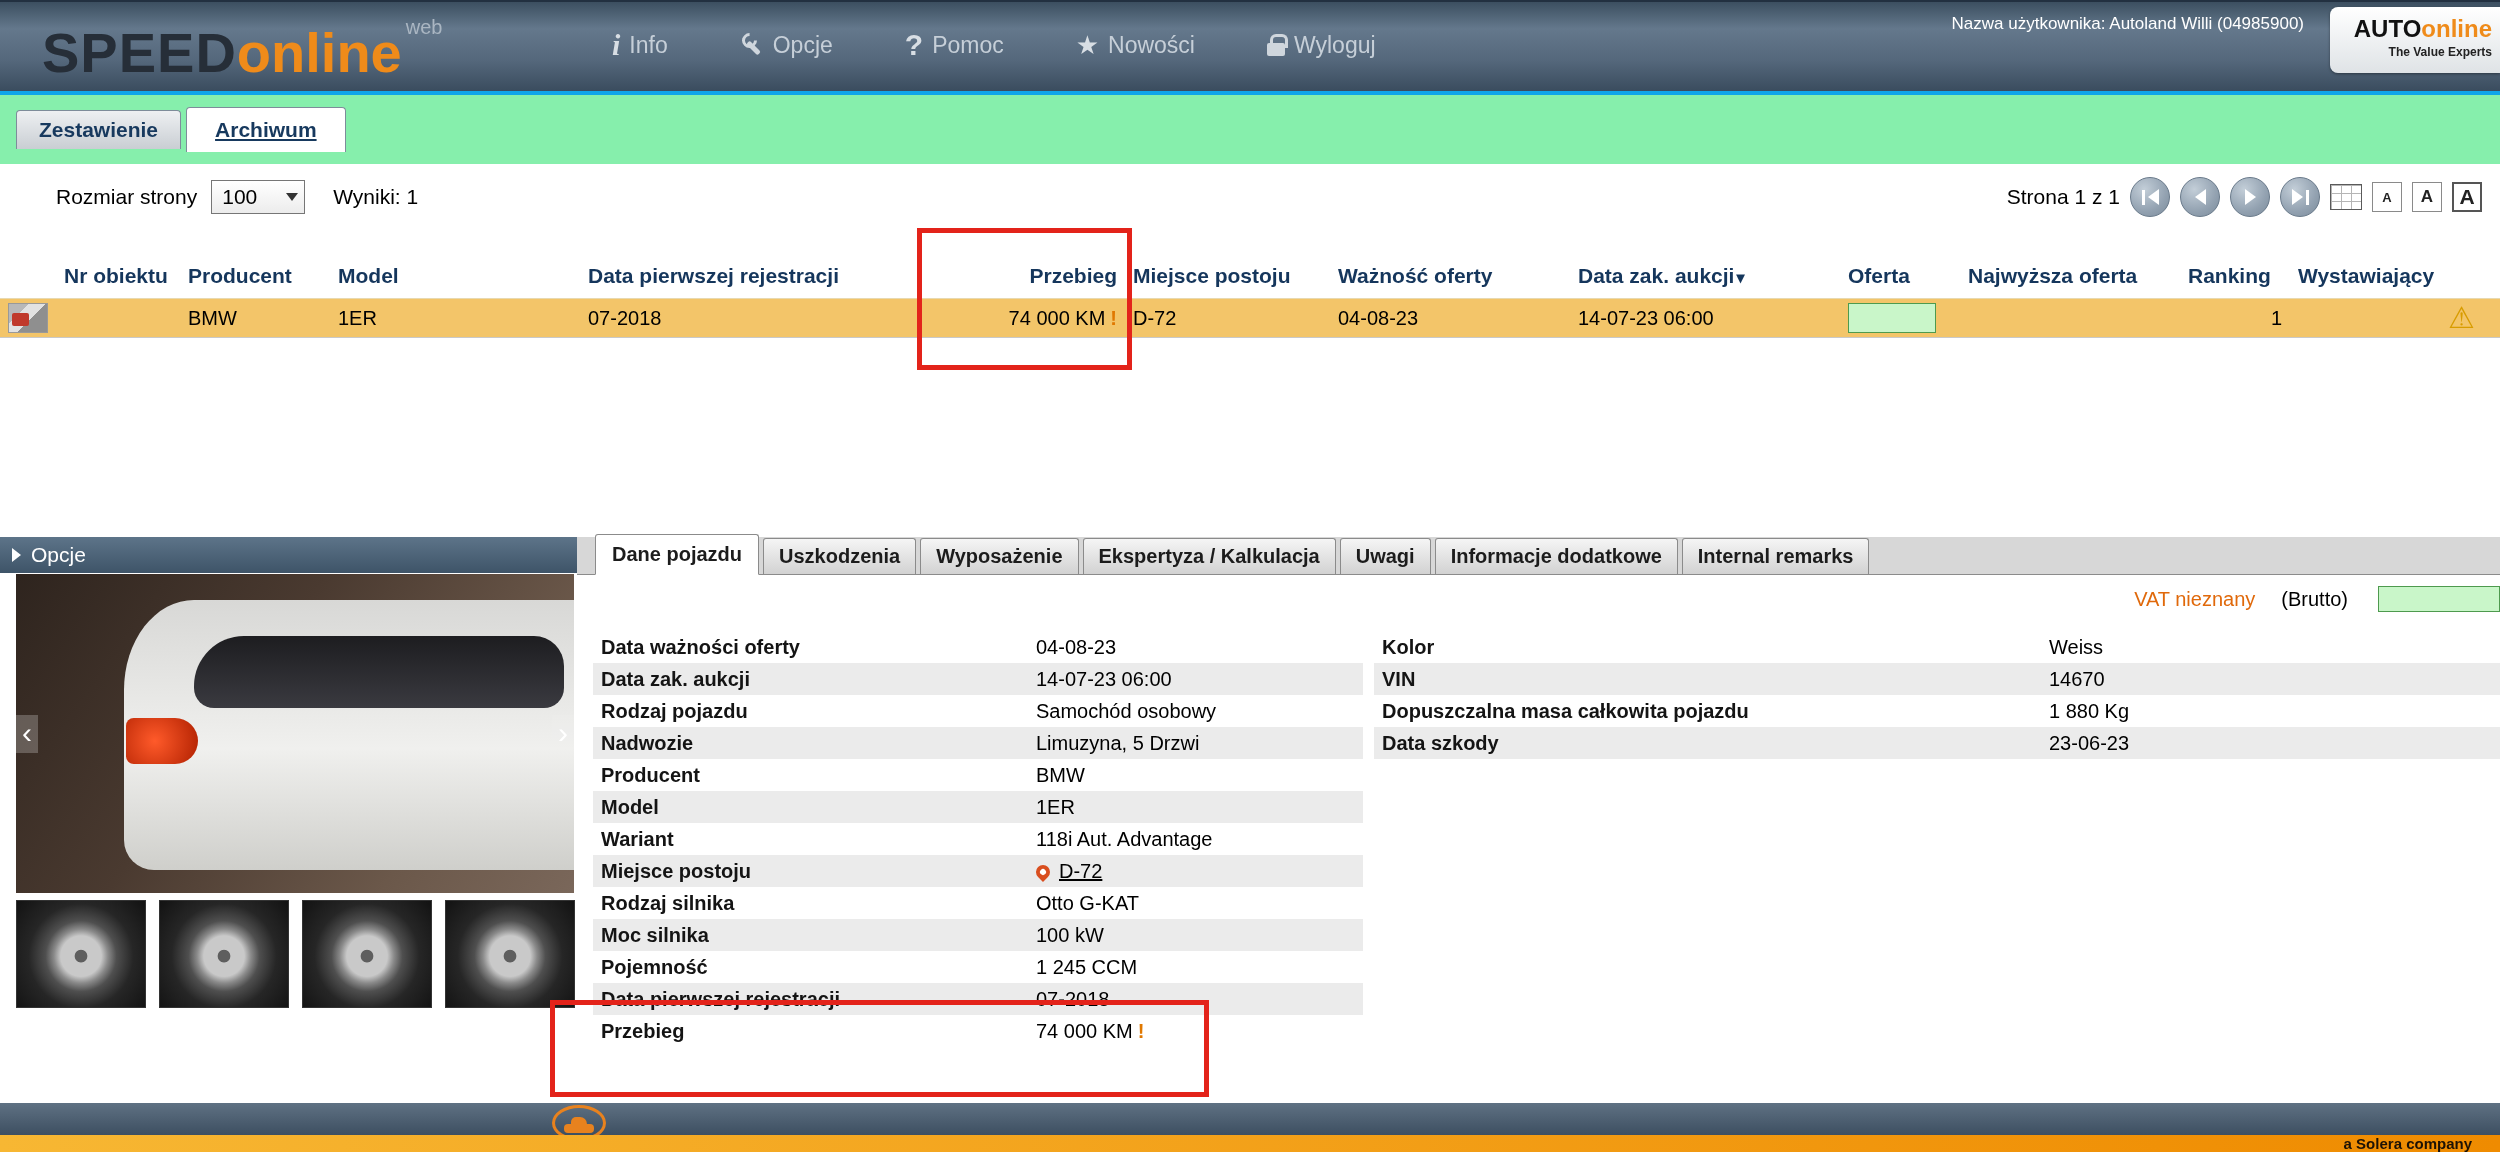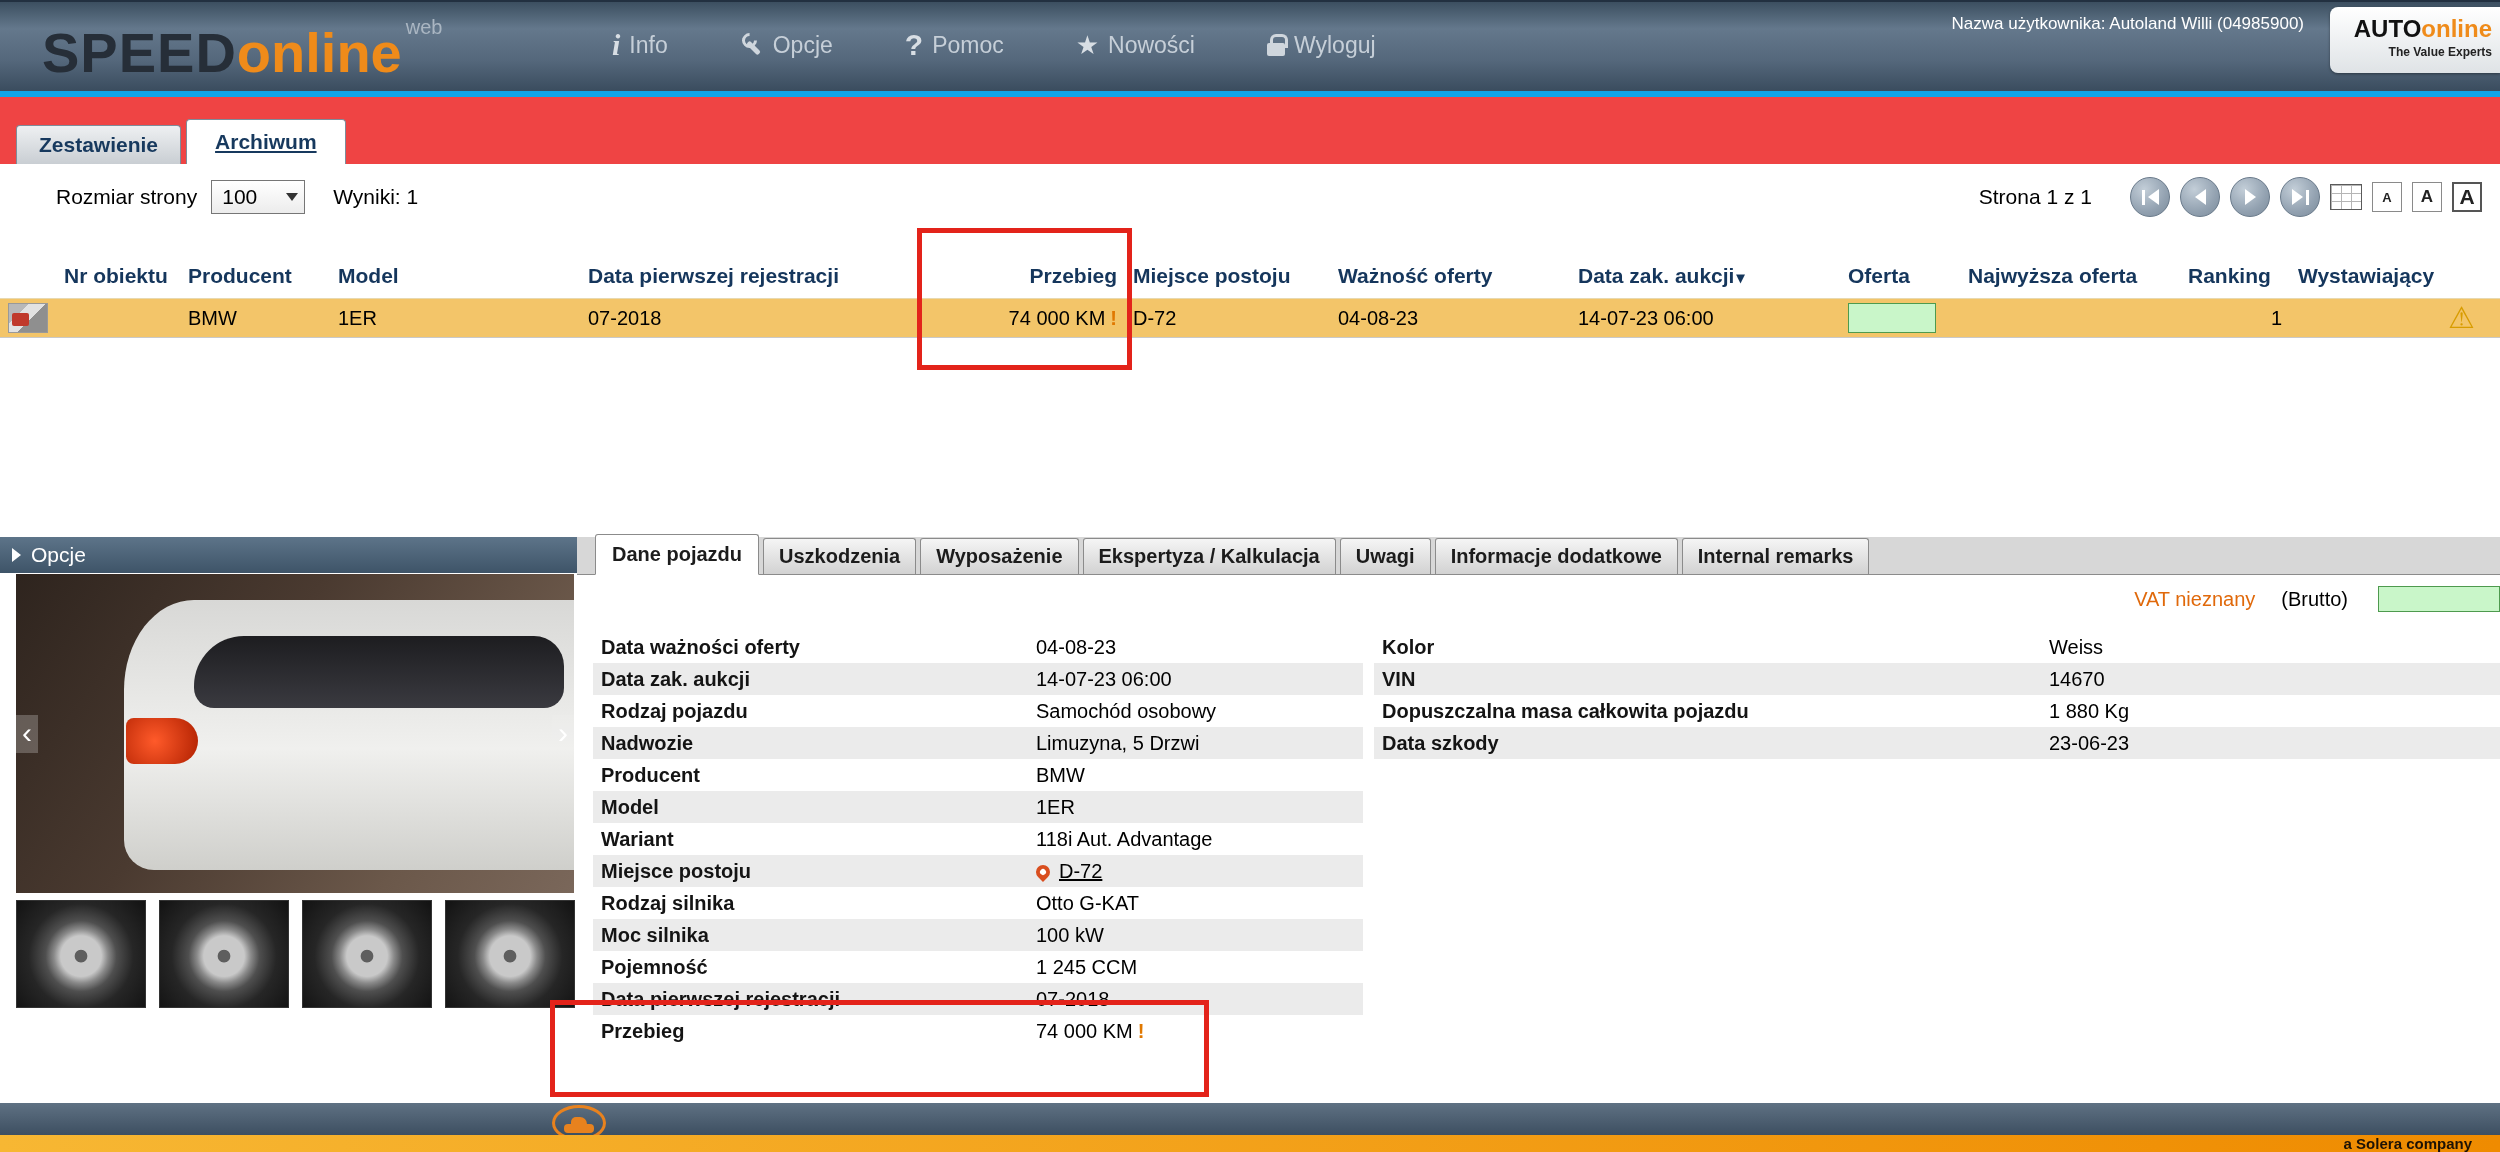--- a/index.html
+++ b/index.html
@@ -30,35 +30,35 @@
   .lock::after { content:""; position:absolute; left:0; bottom:0; width:18px; height:13px; background:#cfd6dd; border-radius:2px; }
 
   .user-info { position:absolute; right:196px; top:12px; font-size:17px; color:#ffffff; }
   .brand-box { position:absolute; right:0; top:5px; width:170px; height:66px; background:linear-gradient(180deg,#ffffff,#dfe3e6);
     border-radius:8px 0 0 8px; box-shadow:0 1px 3px rgba(0,0,0,.4); padding:8px 8px 0 10px; text-align:right; overflow:hidden; }
   .brand-auto { font-size:24px; font-weight:bold; color:#111; }
   .brand-online { font-size:24px; font-weight:bold; color:#ef8b1a; }
   .brand-tagline { font-size:12px; font-weight:bold; color:#222; margin-top:2px; white-space:nowrap; }
 
   
-  .tab-band { position:absolute; left:0; top:91px; width:2500px; height:73px; background:#ef4444;
-    border-top:6px solid #0ea5e9; display:flex; align-items:flex-end; padding-left:16px; }
+  .tab-band { position:absolute; left:0; top:91px; width:2500px; height:73px; background:#86efac;
+    border-top:4px solid #0ea5e9; display:flex; align-items:center; padding-left:16px; }
   .main-tab { font-size:21px; font-weight:bold; color:#17395e; border:1px solid #7e8c9a; border-bottom:none;
     border-radius:4px 4px 0 0; margin-right:5px; cursor:pointer; }
   .main-tab.inactive { background:linear-gradient(#eef0f2,#c9ced3); padding:7px 22px; }
   .main-tab.active { background:#ffffff; padding:10px 28px;text-decoration:underline; }
 
   
   .toolbar { position:absolute; left:56px; right:18px; top:172px; height:50px; display:flex; align-items:center; font-size:21px; }
   .pagesize-label { margin-right:14px; }
   .select-box { width:94px; height:34px; border:1px solid #767676; background:linear-gradient(#fff,#ececec);
     display:flex; align-items:center; justify-content:space-between; padding:0 6px 0 10px; margin-right:28px; cursor:pointer; }
   .select-caret { width:0; height:0; border-left:6px solid transparent; border-right:6px solid transparent; border-top:8px solid #333; }
   .toolbar-right { margin-left:auto; display:flex; align-items:center; gap:10px; }
-  .page-indicator { margin-right:28px; }
+  .page-indicator { margin-right:0; }
   .pgbtn { width:40px; height:40px; border-radius:50%; border:1px solid #68798a;
     background:radial-gradient(circle at 35% 30%, #c3ced8 0%, #93a2b1 60%, #7b8b9b 100%);
     display:flex; align-items:center; justify-content:center; gap:3px; cursor:pointer; }
   .tri-l { width:0; height:0; border-top:8px solid transparent; border-bottom:8px solid transparent; border-right:11px solid #fff; }
   .tri-r { width:0; height:0; border-top:8px solid transparent; border-bottom:8px solid transparent; border-left:11px solid #fff; }
   .stopbar { width:3px; height:15px; background:#fff; }
   .export-icon { width:32px; height:26px; border:1px solid #5a5a5a; background:#fff;
     background-image:linear-gradient(#b5b5b5 1px, transparent 1px), linear-gradient(90deg,#b5b5b5 1px, transparent 1px);
     background-size:10px 8px; cursor:pointer; }
   .a-btn { width:30px; height:30px; background:#fff; border:1px solid #8a8a8a; display:flex; align-items:center; justify-content:center;

